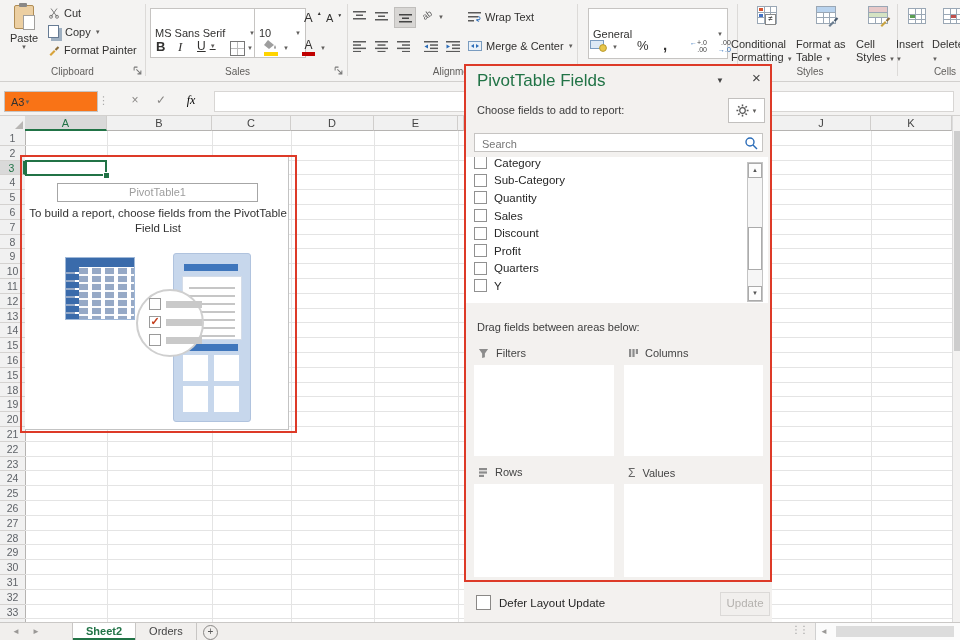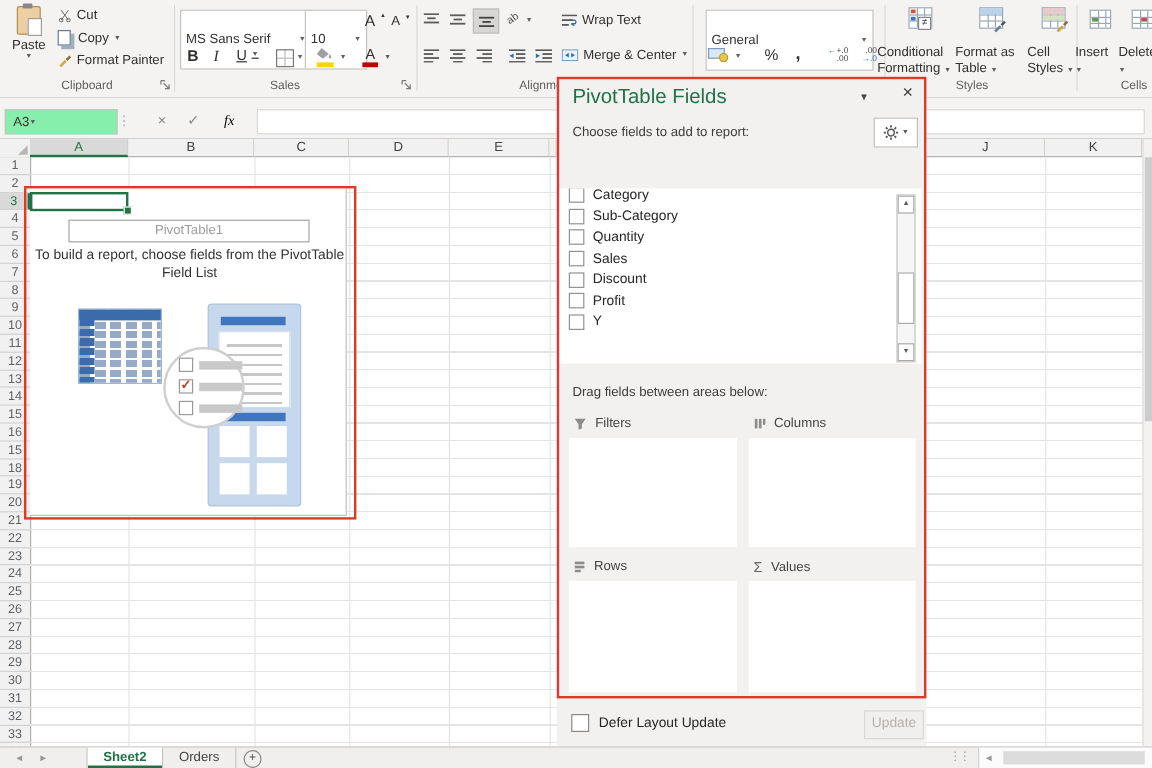--- a/index.html
+++ b/index.html
@@ -30,21 +30,21 @@
   .dec-ico{font-size:7px;line-height:7px;color:#444;text-align:right;}
   .dec-ico b{color:#2b6cb8;font-weight:normal;}
   .mini-grid{width:18px;height:16px;border:1px solid #9aa7b5;background:
      linear-gradient(#9aa7b5,#9aa7b5) 0 5px/100% 1px no-repeat,
      linear-gradient(#9aa7b5,#9aa7b5) 0 10px/100% 1px no-repeat,
      linear-gradient(#9aa7b5,#9aa7b5) 6px 0/1px 100% no-repeat,
      linear-gradient(#9aa7b5,#9aa7b5) 12px 0/1px 100% no-repeat,#fff;position:relative;}
 
   
   #formula-row{left:0;top:82px;width:960px;height:33px;background:#f4f3f2;border-bottom:1px solid #d2d0ce;}
-  #namebox{position:absolute;left:4px;top:9px;width:86px;height:19px;background:#86efac;border:1px solid #c6c4c2;font-size:11px;color:#323130;display:flex;align-items:center;padding-left:6px;justify-content:flex-start;}
+  #namebox{position:absolute;left:4px;top:9px;width:86px;height:19px;background:#f97316;border:1px solid #c6c4c2;font-size:11px;color:#323130;display:flex;align-items:center;padding-left:6px;justify-content:flex-start;}
   #fx-input{position:absolute;left:214px;top:9px;width:738px;height:19px;background:#fff;border:1px solid #d8d6d4;}
   .fbar-btn{position:absolute;top:9px;font-size:12px;color:#8a8886;width:18px;height:19px;text-align:center;line-height:19px;}
 
   
   #corner{left:0;top:116px;width:25px;height:15px;background:#f1f1f1;border-right:1px solid #b5b3b1;border-bottom:1px solid #b5b3b1;}
   #corner::after{content:"";position:absolute;right:2px;bottom:2px;border-left:8px solid transparent;border-bottom:8px solid #b8b6b4;}
   .chead{position:absolute;top:116px;height:15px;display:flex;}
   .ch{height:15px;box-sizing:border-box;border-right:1px solid #d0cecc;border-bottom:1px solid #b5b3b1;background:#f1f1f1;font-size:11px;color:#444;text-align:center;line-height:14px;}
   #cols-left .ch:nth-child(1){width:82px;background:#d9d9d9;color:#217346;border-bottom:2px solid #217346;}
   #cols-left .ch:nth-child(2){width:105px;}
@@ -505,20 +505,27 @@
             <line x1="0.5" y1="7" x2="2.5" y2="7"></line>
             <line x1="11.5" y1="7" x2="13.5" y2="7"></line>
             <line x1="2.4" y1="2.4" x2="3.8" y2="3.8"></line>
             <line x1="10.2" y1="10.2" x2="11.6" y2="11.6"></line>
             <line x1="2.4" y1="11.6" x2="3.8" y2="10.2"></line>
             <line x1="10.2" y1="3.8" x2="11.6" y2="2.4"></line>
           </g>
         </svg>
       <span class="car"></span>
     </div>
+    <div id="search">
+      <input type="text" placeholder="Search" style="">
+      <svg width="14" height="14" viewBox="0 0 14 14" style="position:absolute;right:4px;top:2px;">
+          <circle cx="6" cy="6" r="4" fill="none" stroke="#2b6cb8" stroke-width="1.4"></circle>
+          <line x1="9" y1="9" x2="13" y2="13" stroke="#2b6cb8" stroke-width="1.4"></line>
+        </svg>
+    </div>
     <div id="fieldlist">
       <div id="fieldlist-inner">
 
       <div class="fld">
           <span class="cb"></span>
           <span class="lbl">Category</span>
         </div>
           <div class="fld">
           <span class="cb"></span>
           <span class="lbl">Sub-Category</span>
@@ -531,20 +538,24 @@
           <span class="cb"></span>
           <span class="lbl">Sales</span>
         </div>
           <div class="fld">
           <span class="cb"></span>
           <span class="lbl">Discount</span>
         </div>
           <div class="fld">
           <span class="cb"></span>
           <span class="lbl">Profit</span>
+        </div>
+          <div class="fld">
+          <span class="cb"></span>
+          <span class="lbl">Quarters</span>
         </div>
           <div class="fld">
           <span class="cb"></span>
           <span class="lbl">Y</span>
         </div>
         </div>
     </div>
     <div id="flist-scroll">
       <div class="sbtn" style="top:0;">▲</div>
       <div id="flist-thumb"></div>

